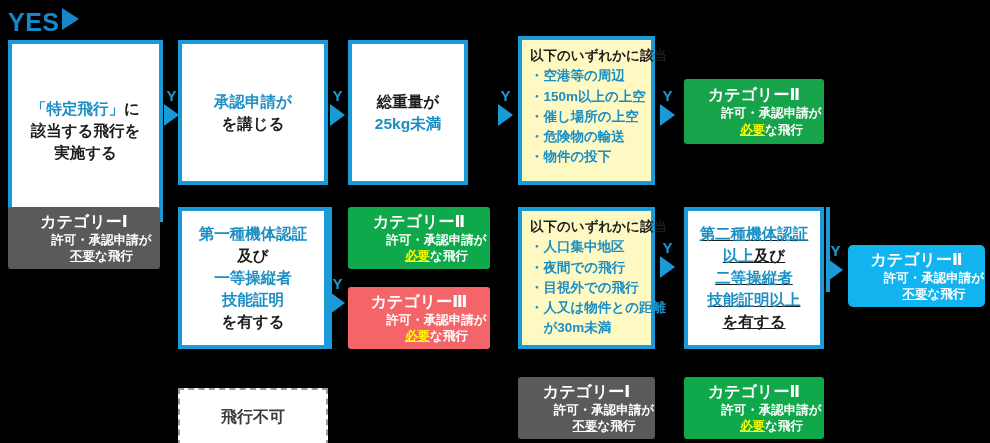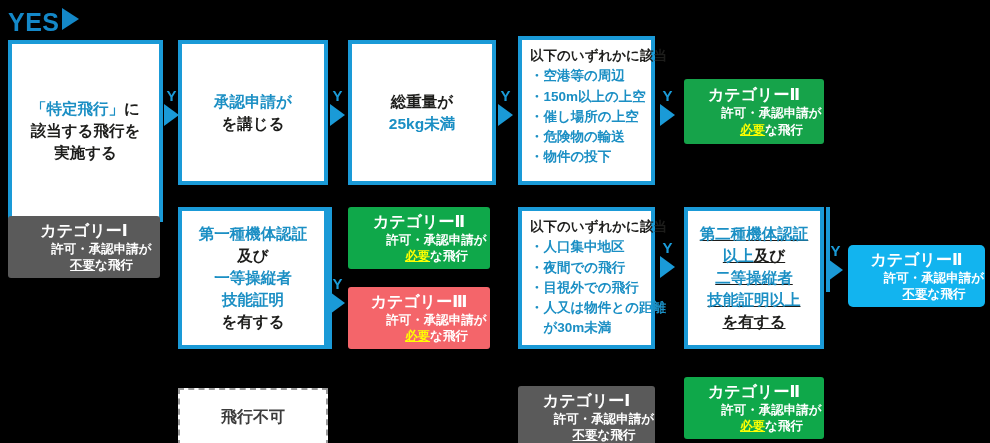--- a/index.html
+++ b/index.html
@@ -13,32 +13,32 @@
   .tri-right{width:0;height:0;border-top:11px solid transparent;border-bottom:11px solid transparent;border-left:17px solid #1488c8;}
 
   
   .box{position:absolute;box-sizing:border-box;display:flex;flex-direction:column;
        align-items:center;justify-content:center;text-align:center;}
 
   .box-q{background:#ffffff;border:4px solid #1a9ad7;color:#1d1d1b;}
   .box-q .ln{font-size:15.5px;font-weight:bold;line-height:1.42;white-space:nowrap;}
   .box-q .hl{color:#1b8fc4;}
 
-  .box-list{background:#ffffff;border:4px solid #1a9ad7;color:#1d1d1b;
+  .box-list{background:#fef9c3;border:4px solid #1a9ad7;color:#1d1d1b;
             align-items:flex-start;justify-content:flex-start;padding:6px 4px 4px 8px;text-align:right;}
   .box-list .lhead{font-size:13.5px;font-weight:bold;line-height:1.5;color:#1d1d1b;white-space:nowrap;}
   .box-list .litem{font-size:13.5px;font-weight:bold;line-height:1.5;color:#1b8fc4;white-space:nowrap;}
 
   .box-cat{border-radius:3px;padding:4px 2px;}
   .box-cat .ctitle{font-size:16px;font-weight:bold;line-height:1.25;color:#ffffff;white-space:nowrap;}
   .box-cat .csub{font-size:12.5px;font-weight:bold;line-height:1.3;color:#ffffff;white-space:nowrap;padding-left:35px;}
   .cat-green{background:#16a34a;}
   .cat-green2{background:#0fa84a;}
   .cat-red{background:#f4656a;}
-  .cat-gray{background:#5a5a5a;margin-top:9px;}
+  .cat-gray{background:#5a5a5a;}
   .cat-cyan{background:#12b4ef;border-radius:5px;}
   .need{color:#ffff00;text-decoration:underline;}
   .nonneed{color:#ffffff;text-decoration:underline;}
 
   .box-dashed{background:#ffffff;border:2px dashed #9a9a9a;color:#3c3c3c;}
   .box-dashed .ln{font-size:16px;font-weight:bold;}
 
   
   .conn{position:absolute;display:flex;flex-direction:column;align-items:center;}
   .conn .ylab{color:#1a9ad7;font-size:15px;font-weight:bold;line-height:1;margin-bottom:1px;}
@@ -69,21 +69,21 @@
   <div class="box box-q" style="left:178px;top:40px;width:150px;height:145px;">
     <div class="ln"><span class="hl"></span><span class="hl">承認申請が</span></div>
     <div class="ln">を講じる</div>
   </div>
 
   <div class="conn" style="left:330px;top:88px;">
     <span class="ylab">Y</span>
     <span class="arr"></span>
   </div>
 
-  <div class="box box-q" style="left:348px;top:40px;width:148px;height:145px;">
+  <div class="box box-q" style="left:348px;top:40px;width:120px;height:145px;">
     <div class="ln">総重量が</div>
     <div class="ln"><span class="hl">25kg未満</span></div>
   </div>
 
   <div class="conn" style="left:498px;top:88px;">
     <span class="ylab">Y</span>
     <span class="arr"></span>
   </div>
 
   <div class="box box-list" style="left:518px;top:36px;width:137px;height:149px;">

